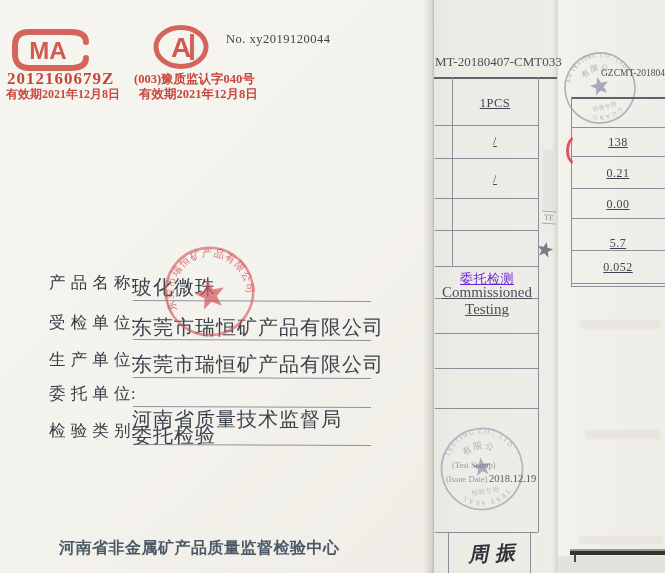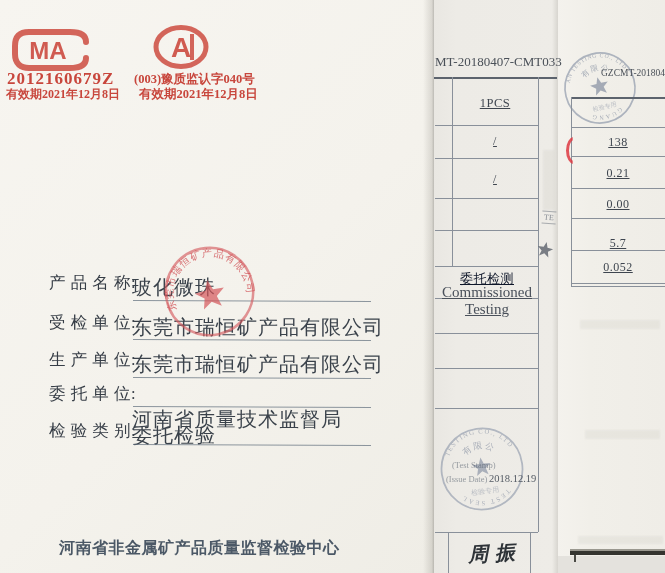--- a/index.html
+++ b/index.html
@@ -80,20 +80,21 @@
     <div class="abs cma-valid">有效期2021年12月8日</div>
 
     <svg class="abs" style="left:152px;top:24px" width="58" height="46" viewBox="0 0 58 46">
       <ellipse cx="29" cy="23" rx="25" ry="19.5" fill="none" stroke="#cc4b40" stroke-width="5" opacity=".85"></ellipse>
       <text x="29" y="33" text-anchor="middle" font-size="28" font-weight="bold" font-family="Liberation Sans, sans-serif" fill="#cc4b40" opacity=".9">A</text>
       <line x1="40" y1="10" x2="40" y2="36" stroke="#cc4b40" stroke-width="4" opacity=".85"></line>
     </svg>
     <div class="abs cal-no">(003)豫质监认字040号</div>
     <div class="abs cal-valid">有效期2021年12月8日</div>
 
+    <div class="abs report-no">No. xy2019120044</div>
 
 
     <span class="f-label" style="top:272px">产 品 名 称:</span>
     <span class="f-value" style="top:274px">玻化微珠</span>
     <div class="underline" style="top:300px"></div>
 
     <span class="f-label" style="top:312px">受 检 单 位:</span>
     <span class="f-value" style="top:314px">东莞市瑞恒矿产品有限公司</span>
     <div class="underline" style="top:339px"></div>
 
@@ -138,21 +139,21 @@
     <div class="hline" style="left:435px;top:408px;width:103px"></div>
     <div class="hline" style="left:435px;top:532px;width:103px"></div>
     <div class="vline" style="left:538px;top:77px;height:455px"></div>
     <div class="vline" style="left:452px;top:77px;height:189px"></div>
     <div class="vline" style="left:448px;top:532px;height:41px"></div>
     <div class="vline" style="left:530px;top:532px;height:41px"></div>
 
     <div class="cellv mid-cell" style="top:96px;font-size:12.5px">1PCS</div>
     <div class="cellv mid-cell" style="top:134px">/</div>
     <div class="cellv mid-cell" style="top:172px">/</div>
-    <div class="cellv mid-wide" style="top:270px;font-size:13px;color:#0f172a">委托检测</div>
+    <div class="cellv mid-wide" style="top:270px;font-size:13px;color:#6d28d9">委托检测</div>
     <div class="cellv mid-wide" style="top:284px;font-size:15px;color:#49505a;letter-spacing:0">Commissioned Testing</div>
 
     <svg class="abs" style="left:438px;top:425px;transform:rotate(-8deg)" width="88" height="88" viewBox="0 0 100 100">
       <g opacity=".5">
         <circle cx="50" cy="50" r="46" fill="none" stroke="#76839b" stroke-width="2"></circle>
         <defs>
           <path id="mArcT" d="M 12,62 A 40,40 0 1 1 88,62" fill="none"></path>
           <path id="mArcB" d="M 84,64 A 37,37 0 0 1 16,64" fill="none"></path>
           <path id="mArcI" d="M 28,60 A 24,24 0 1 1 72,60" fill="none"></path>
         </defs>

